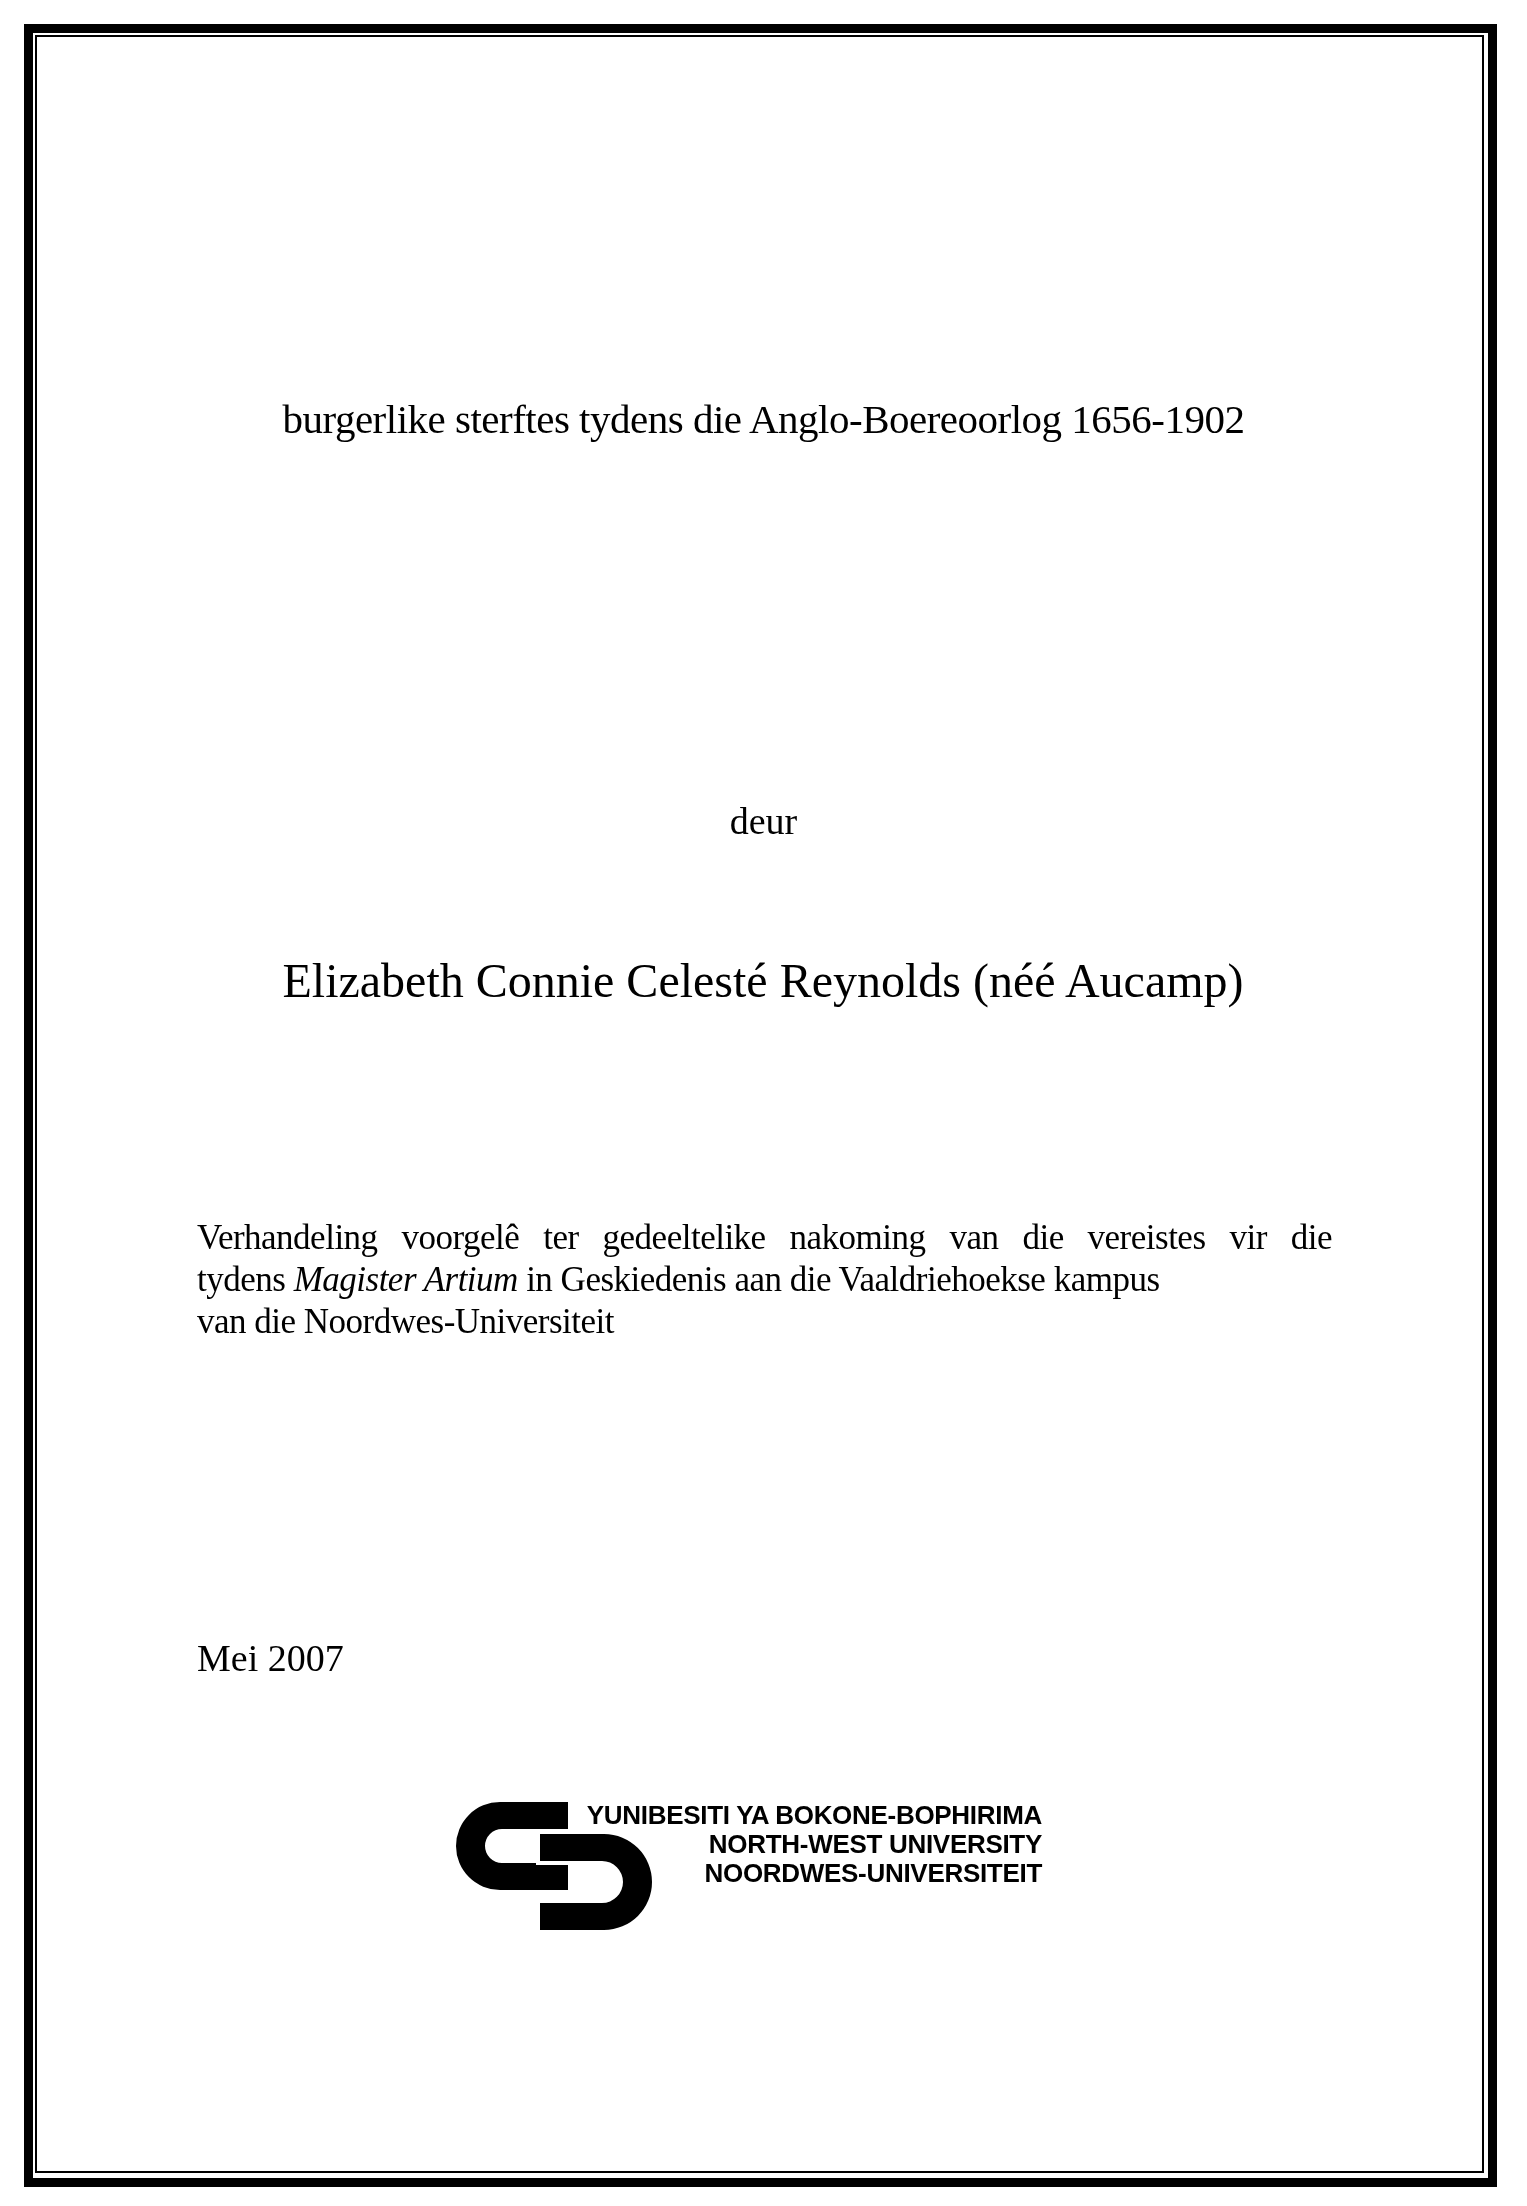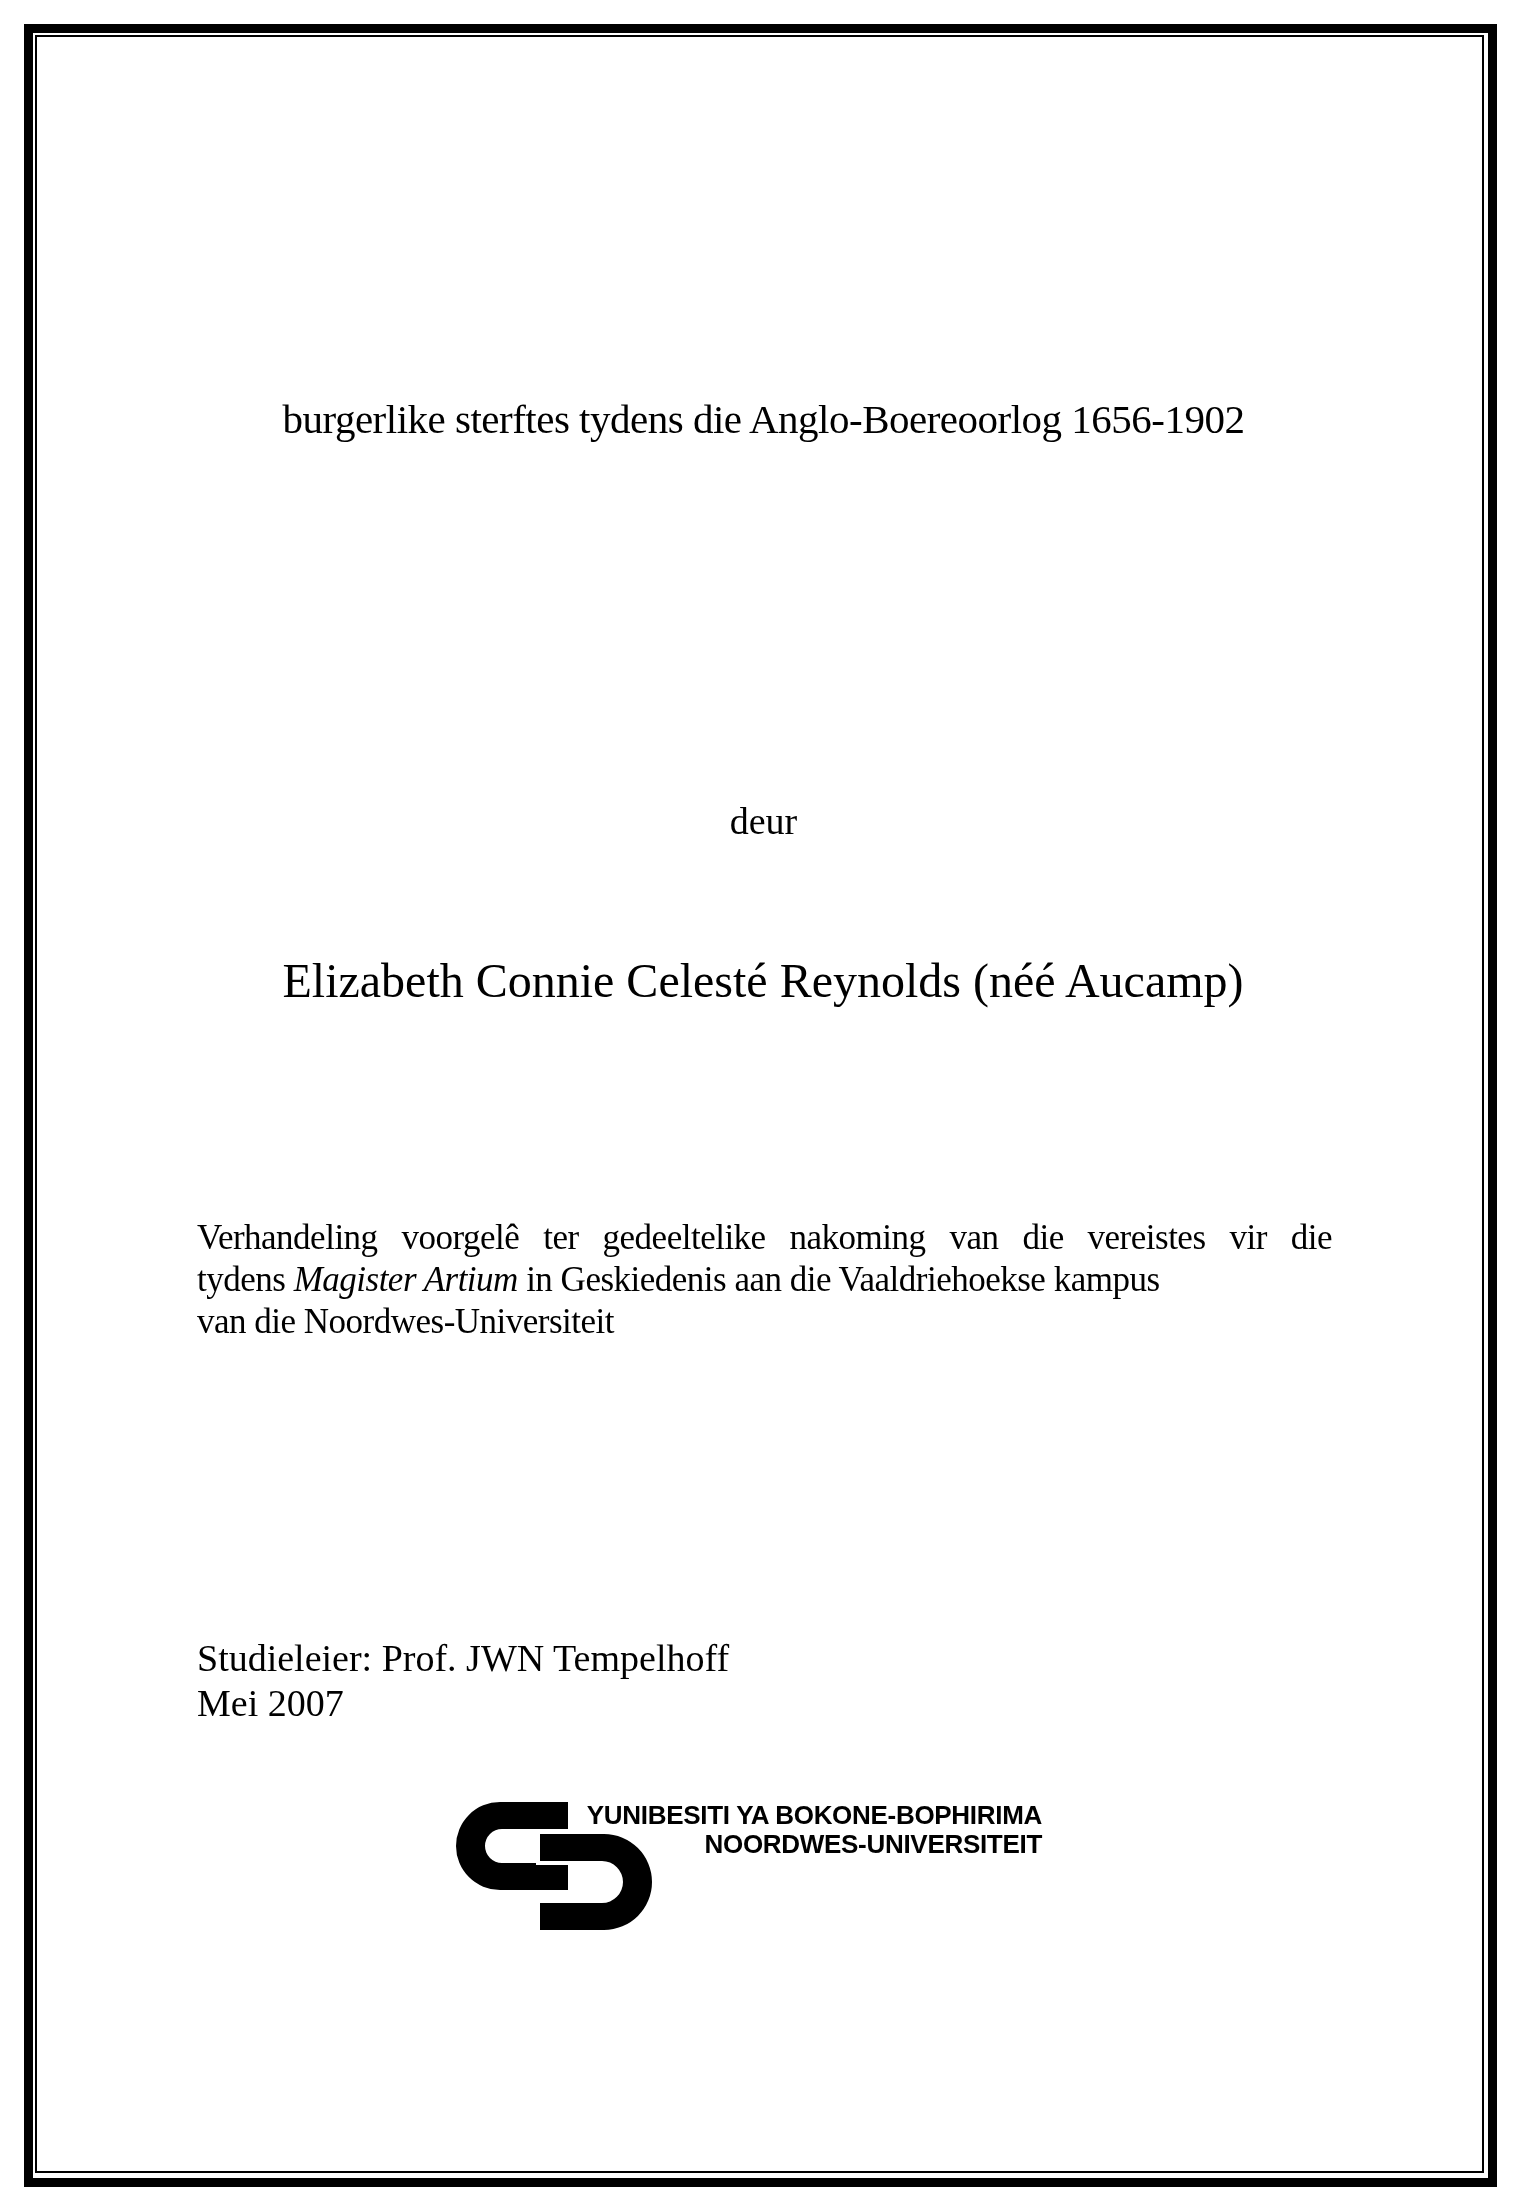--- a/index.html
+++ b/index.html
@@ -83,31 +83,31 @@
 
   <div class="author">Elizabeth Connie Celesté Reynolds (néé Aucamp)</div>
 
   <div class="statement">
     <div class="just">Verhandeling voorgelê ter gedeeltelike nakoming van die vereistes vir die</div>
     <div class="plain"><span>tydens </span><i>Magister Artium</i><span> in Geskiedenis aan die Vaaldriehoekse kampus</span></div>
     <div class="plain">van die Noordwes-Universiteit</div>
   </div>
 
   <div class="supervisor-block">
-    <div>Studieleier: Prof. JWN Tempelhoff</div>
     <div>Mei 2007</div>
   </div>
 
   <div class="logo">
     <svg width="200" height="130" viewBox="0 0 200 128" aria-hidden="true">
 
       <path d="M112,0 H44 A44,44 0 0 0 0,44 A44,44 0 0 0 44,88 H112 V61 H46 A17,17 0 0 1 29,44 A17,17 0 0 1 46,27 H112 Z" fill="#000"></path>
 
       <path d="M84,32 H148 A48,48 0 0 1 196,80 A48,48 0 0 1 148,128 H84 V101 H146 A21,21 0 0 0 167,80 A21,21 0 0 0 146,59 H84 Z" fill="#fff" stroke="#fff" stroke-width="8"></path>
       <path d="M84,32 H148 A48,48 0 0 1 196,80 A48,48 0 0 1 148,128 H84 V101 H146 A21,21 0 0 0 167,80 A21,21 0 0 0 146,59 H84 Z" fill="#000"></path>
     </svg>
     <div class="logo-text">
       <div>YUNIBESITI YA BOKONE-BOPHIRIMA</div>
+      <div>NORTH-WEST UNIVERSITY</div>
       <div>NOORDWES-UNIVERSITEIT</div>
     </div>
   </div>
 
 </div>
 
 </body></html>

